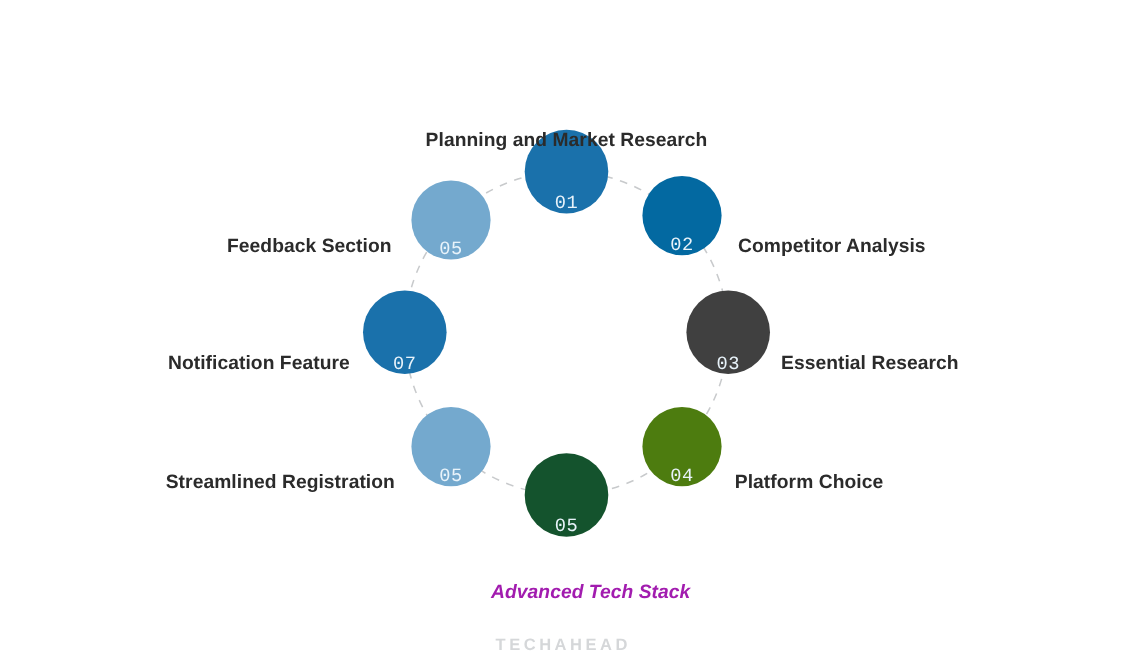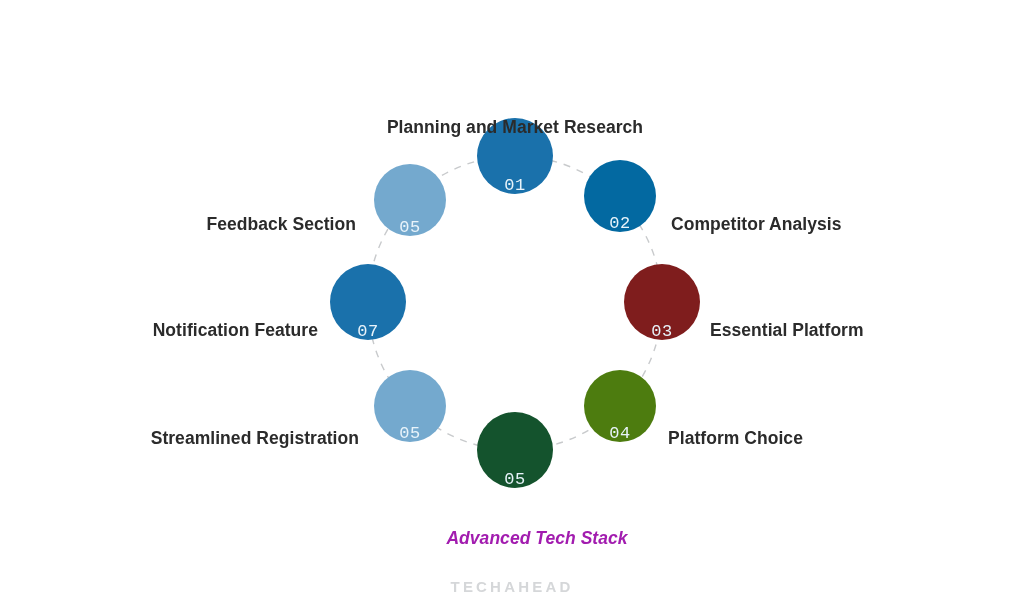--- a/index.html
+++ b/index.html
@@ -87,21 +87,21 @@
     <circle cx="515" cy="303" r="147" fill="none" stroke="#c8cacc" stroke-width="1.4" stroke-dasharray="7 7"></circle>
   </svg>
 
   <div id="nodes-layer">
       <div class="node" style="width: 76px; height: 76px; left: 477px; top: 118px; background: rgb(26, 113, 171);">
         <span class="node-number" style="color: rgb(232, 243, 250);">01</span>
       </div>
       <div class="node" style="width: 72px; height: 72px; left: 584px; top: 160px; background: #0369a1;">
         <span class="node-number" style="color: rgb(232, 243, 250);">02</span>
       </div>
-      <div class="node" style="width: 76px; height: 76px; left: 624px; top: 264px; background: #7f1d1d;">
+      <div class="node" style="width: 76px; height: 76px; left: 624px; top: 264px; background: #404040;">
         <span class="node-number" style="color: rgb(232, 243, 250);">03</span>
       </div>
       <div class="node" style="width: 72px; height: 72px; left: 584px; top: 370px; background: #4d7c0f;">
         <span class="node-number" style="color: rgb(232, 243, 250);">04</span>
       </div>
       <div class="node" style="width: 76px; height: 76px; left: 477px; top: 412px; background: #14532d;">
         <span class="node-number" style="color: rgb(232, 243, 250);">05</span>
       </div>
       <div class="node" style="width: 72px; height: 72px; left: 374px; top: 370px; background: rgb(116, 169, 206);">
         <span class="node-number" style="color: rgb(232, 243, 250);">05</span>
@@ -109,21 +109,21 @@
       <div class="node" style="width: 76px; height: 76px; left: 330px; top: 264px; background: rgb(26, 113, 171);">
         <span class="node-number" style="color: rgb(232, 243, 250);">07</span>
       </div>
       <div class="node" style="width: 72px; height: 72px; left: 374px; top: 164px; background: rgb(116, 169, 206);">
         <span class="node-number" style="color: rgb(232, 243, 250);">05</span>
       </div>
     </div>
   <div id="labels-layer">
       <div class="node-label label-center" style="color: rgb(43, 43, 43); top: 99px; left: 515px; transform: translate(-50%, -50%);">Planning and Market Research</div>
       <div class="node-label label-right" style="color: rgb(43, 43, 43); top: 196px; left: 671px; transform: translateY(-50%);">Competitor Analysis</div>
-      <div class="node-label label-right" style="color: rgb(43, 43, 43); top: 302px; left: 710px; transform: translateY(-50%);">Essential Platform</div>
+      <div class="node-label label-right" style="color: rgb(43, 43, 43); top: 302px; left: 710px; transform: translateY(-50%);">Essential Research</div>
       <div class="node-label label-right" style="color: rgb(43, 43, 43); top: 410px; left: 668px; transform: translateY(-50%);">Platform Choice</div>
       <div class="node-label label-center" style="color: #a21caf; top: 510px; left: 537px; transform: translate(-50%, -50%); font-style: italic;">Advanced Tech Stack</div>
       <div class="node-label label-left" style="color: rgb(43, 43, 43); top: 410px; right: 665px; transform: translateY(-50%);">Streamlined Registration</div>
       <div class="node-label label-left" style="color: rgb(43, 43, 43); top: 302px; right: 706px; transform: translateY(-50%);">Notification Feature</div>
       <div class="node-label label-left" style="color: rgb(43, 43, 43); top: 196px; right: 668px; transform: translateY(-50%);">Feedback Section</div>
     </div>
 
 </div>
 
 <div id="brand-wordmark">TECHAHEAD</div>

